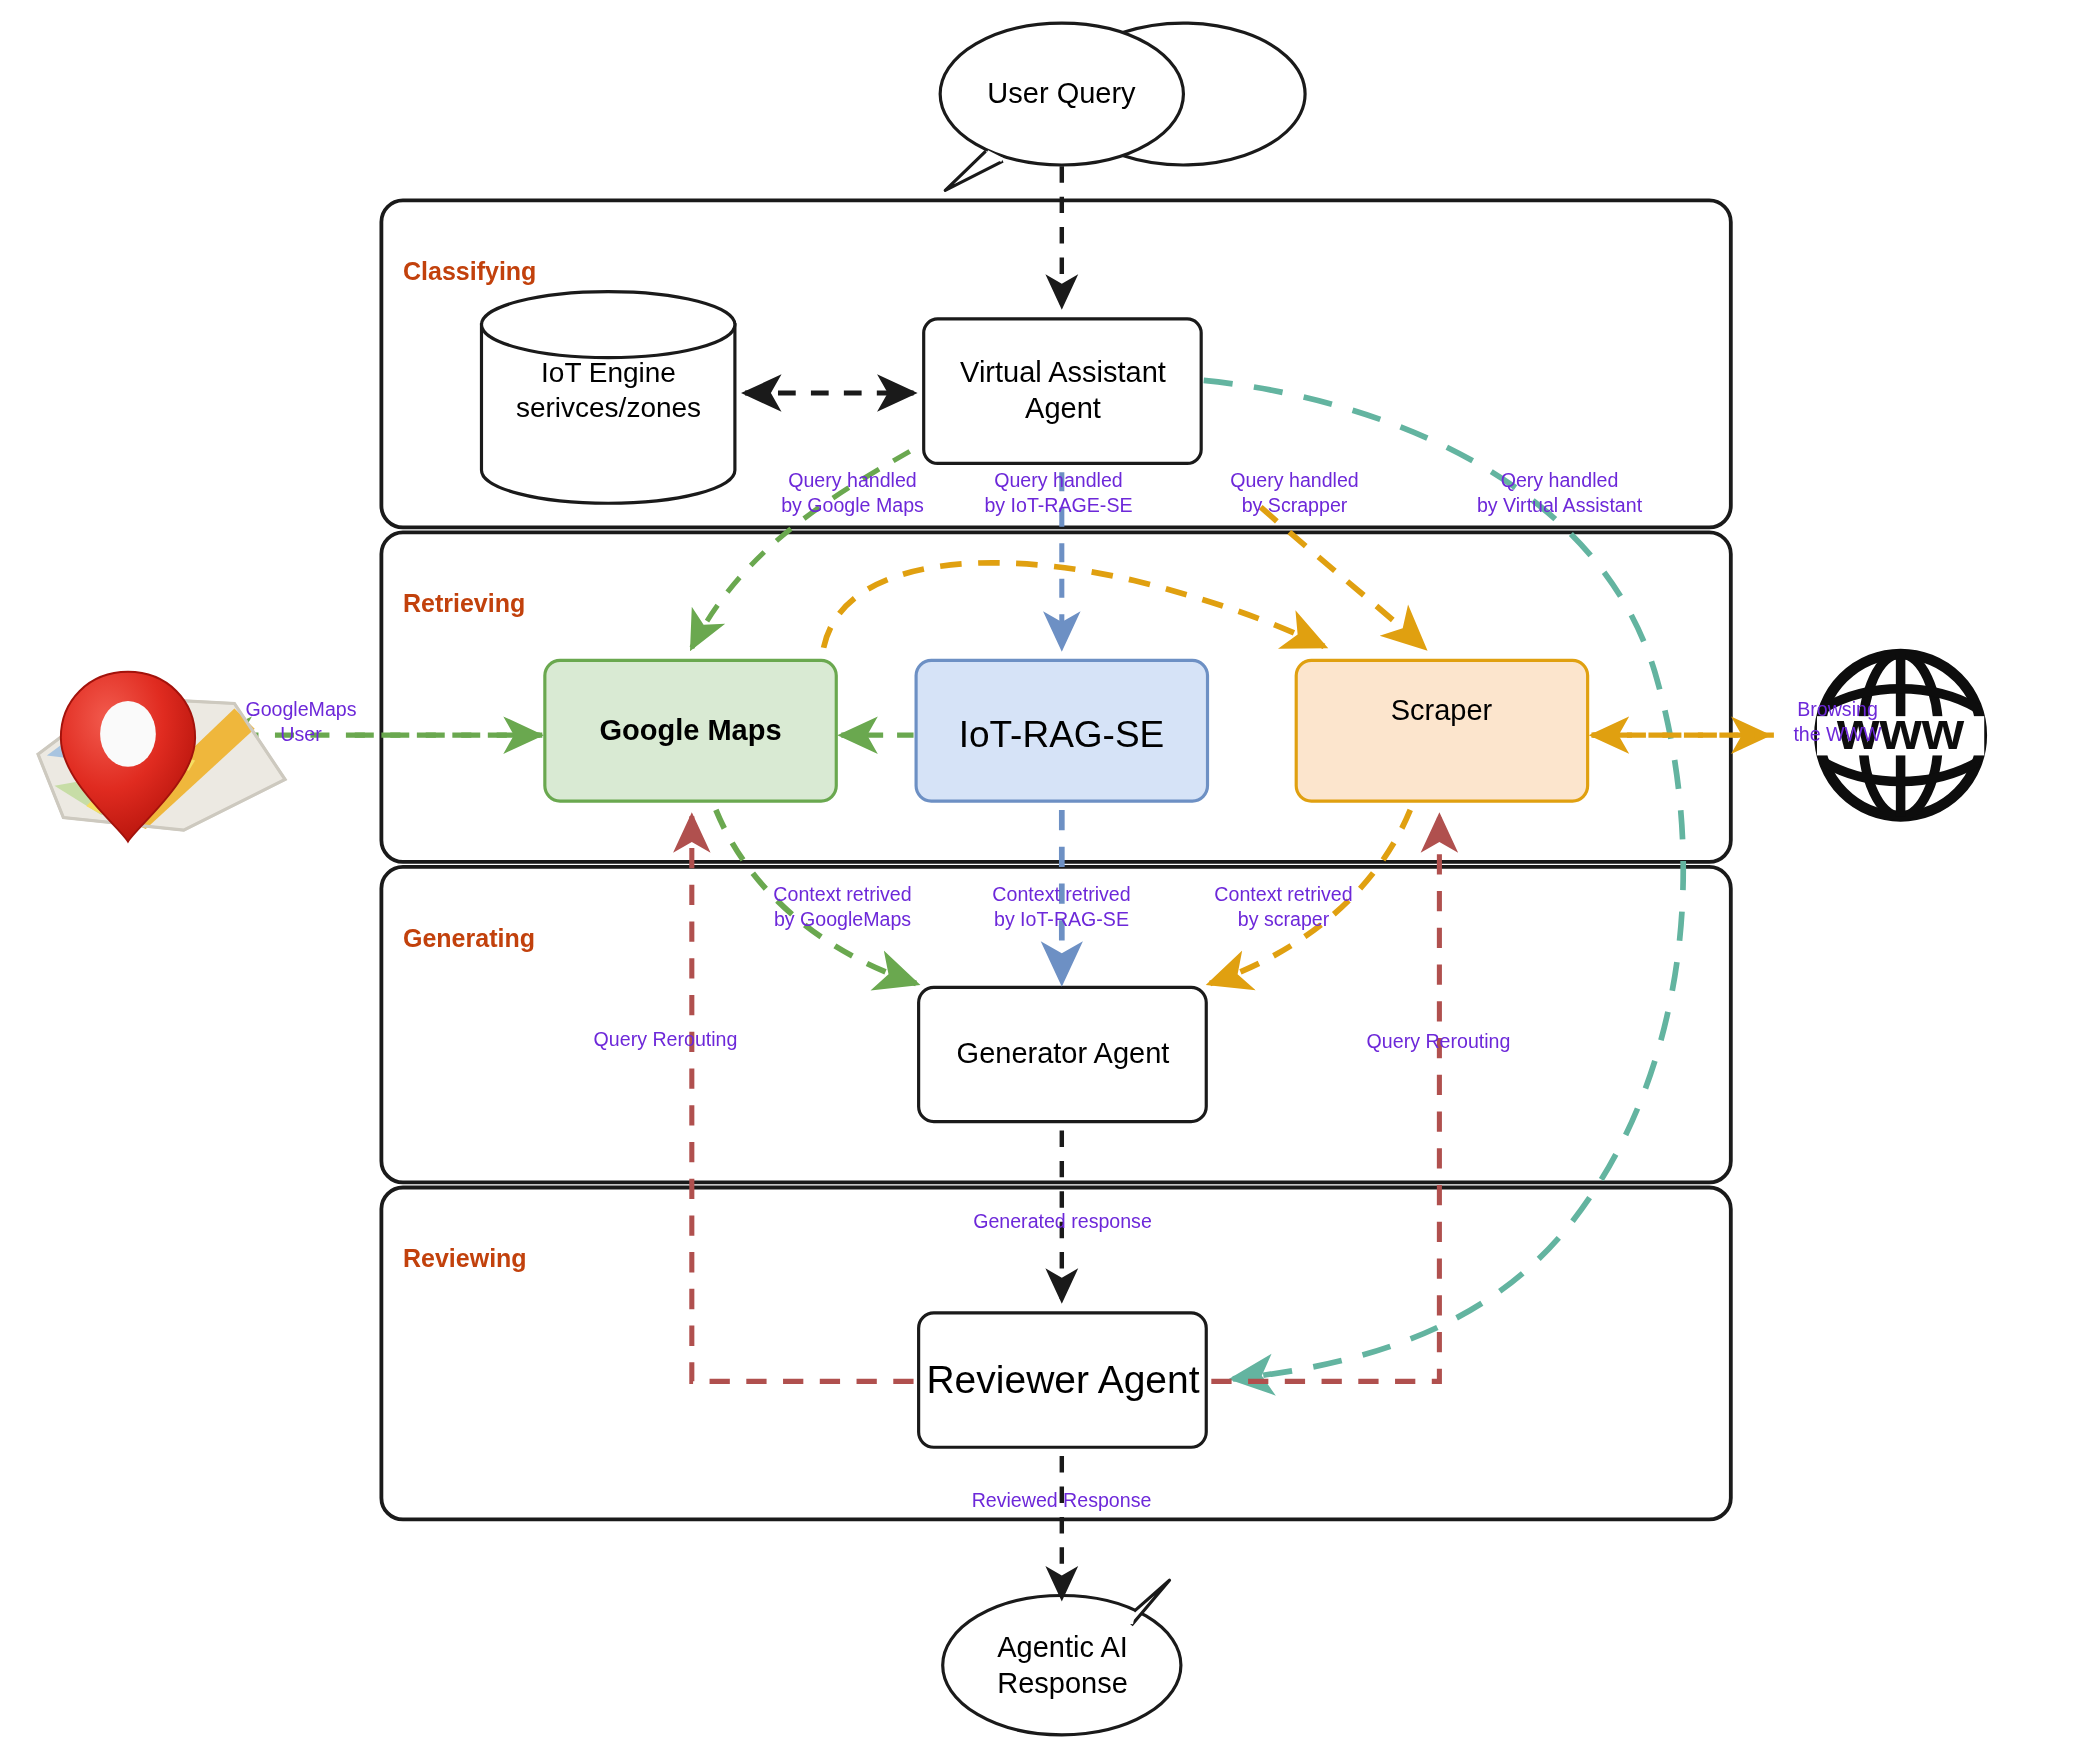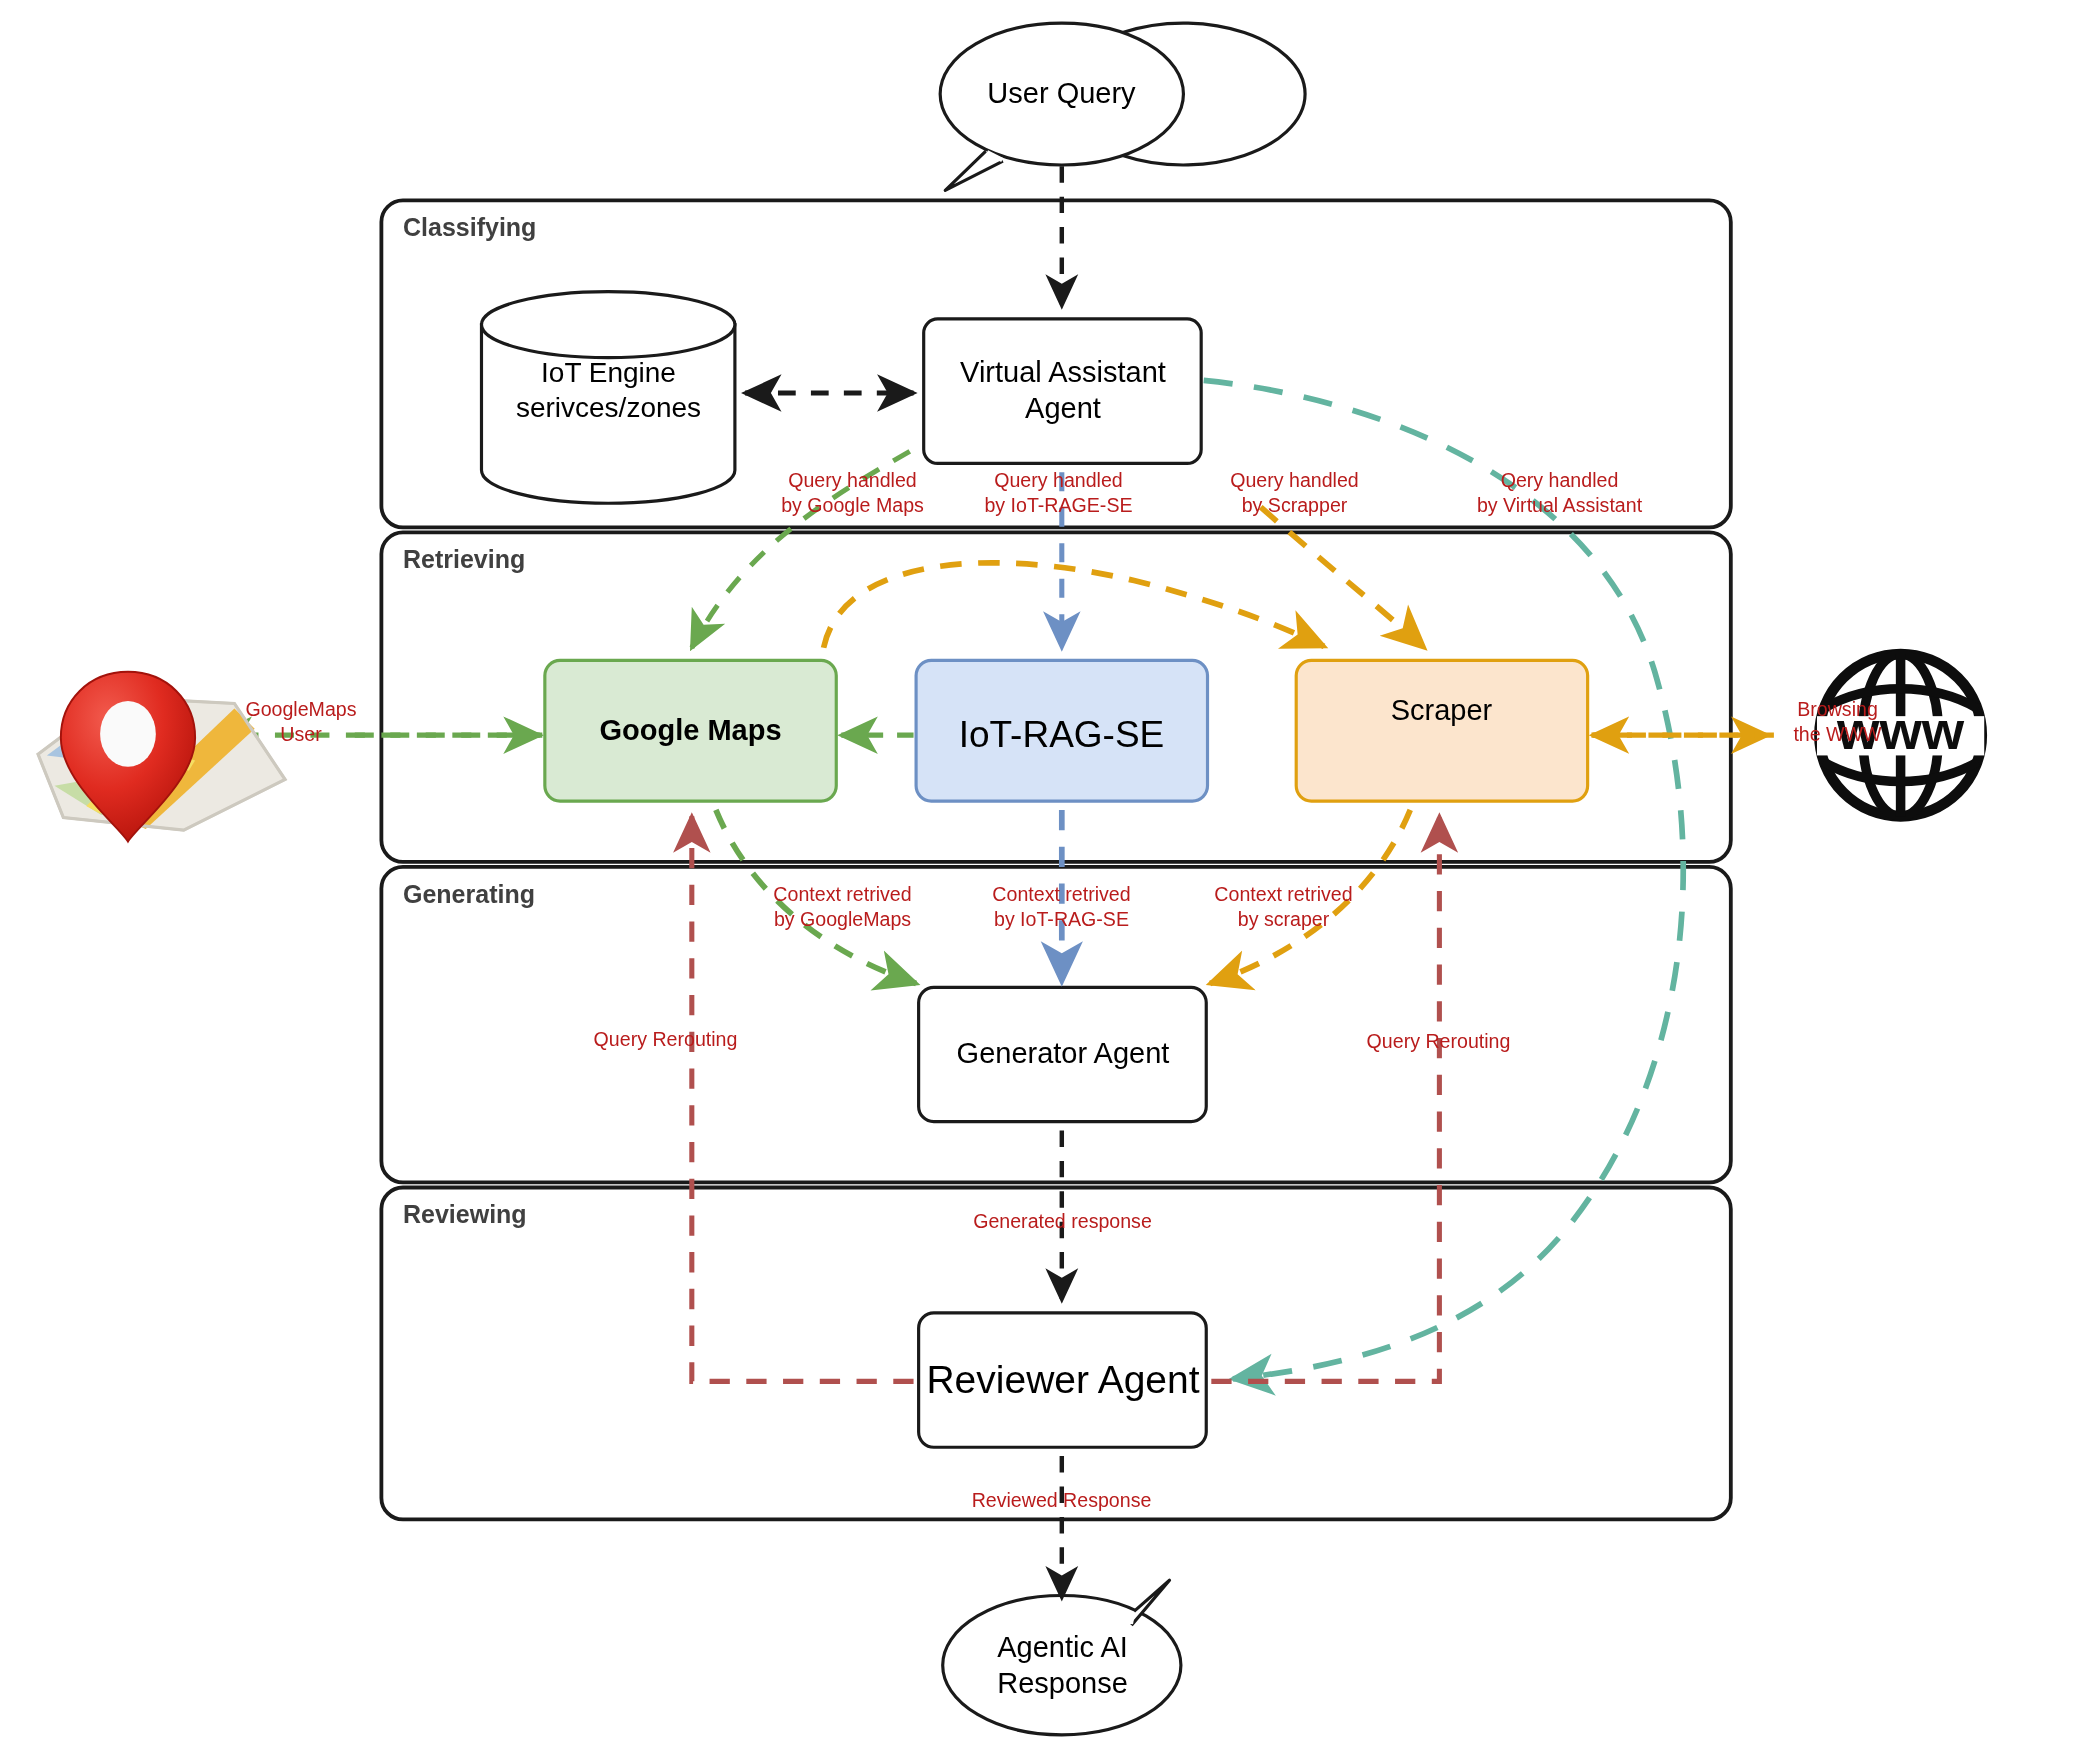--- a/index.html
+++ b/index.html
@@ -4,23 +4,23 @@
 <style>
   html,body{margin:0;padding:0;background:#ffffff;}
   body{width:2097px;height:1744px;font-family:"Liberation Sans",sans-serif;}
   #stage{position:relative;width:2097px;height:1744px;overflow:hidden;background:#fff;}
   svg.layer{position:absolute;left:0;top:0;width:2097px;height:1744px;}
   .nodeLabel{
     position:absolute;display:flex;align-items:center;justify-content:center;
     text-align:center;color:#000;pointer-events:none;line-height:1.22;
     font-family:"Liberation Sans",sans-serif;
   }
-  .panelTitle{position:absolute;font-weight:bold;font-size:25px;color:#404040;
-    font-family:"Liberation Sans",sans-serif;}
-  .edgeLabel{position:absolute;text-align:center;font-size:19.6px;color:#b91c1c;
+  .panelTitle{position:absolute;font-weight:bold;font-size:25px;color:#c2410c;
+    font-family:"Liberation Sans",sans-serif;margin-top:44px;}
+  .edgeLabel{position:absolute;text-align:center;font-size:19.6px;color:#6d28d9;
     line-height:1.28;font-family:"Liberation Sans",sans-serif;white-space:pre-line;}
 </style>
 </head>
 <body>
 
 <div id="stage">
 
   <svg class="layer" viewBox="0 0 3310 2752">
     <defs>
       <marker id="ah-black" markerWidth="10" markerHeight="10" refX="7.2" refY="4" orient="auto">

